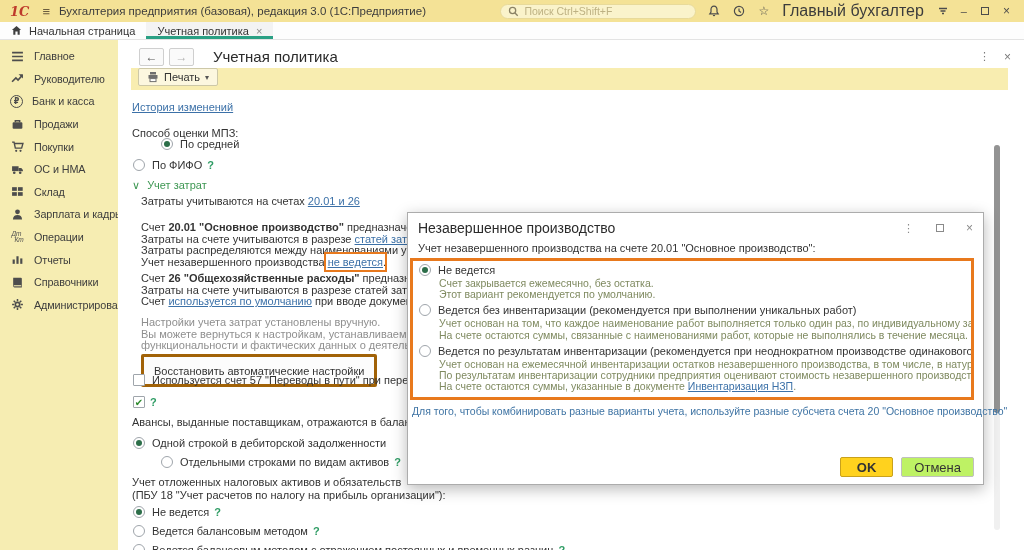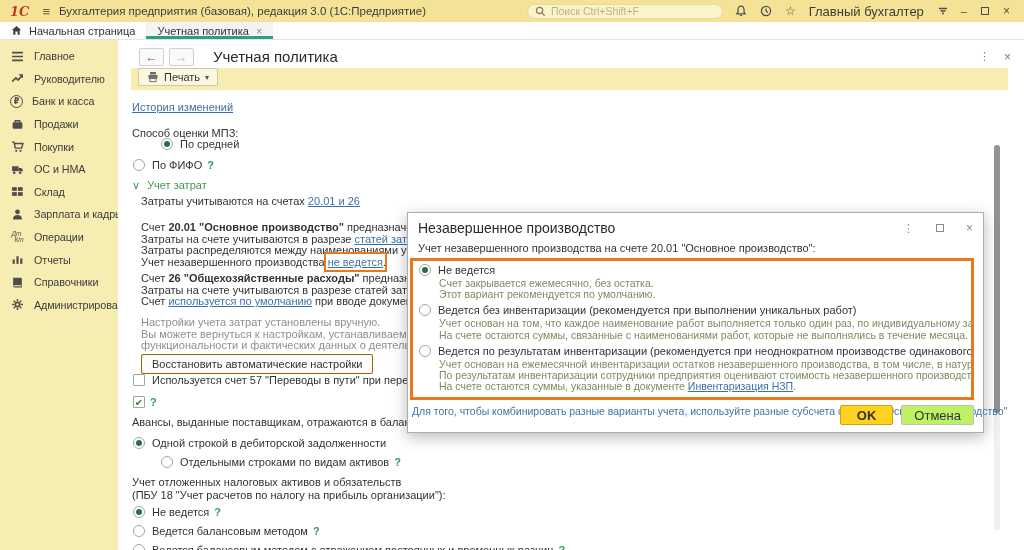--- a/index.html
+++ b/index.html
@@ -14,21 +14,21 @@
         font-size:13px;color:#BE3A2B;margin:0 4px;}
   .burger{font-size:13px;color:#6b5d3e;margin:0 9px;}
   .app-title{font-size:11.5px;color:#3c3c3c;}
   .tb-spacer{flex:1;}
   .search{width:196px;height:15px;background:#FAF3CB;border:1px solid #E8DA9A;border-radius:8px;
           display:flex;align-items:center;gap:5px;padding:0 7px;margin-right:12px;}
   .search input{border:none;background:transparent;outline:none;font-size:10.5px;
                 color:#6b6b52;width:100%;font-family:inherit;}
   .search input::placeholder{color:#BDB183;}
   .tb-icons{display:flex;align-items:center;gap:13px;color:#4c4c4c;}
-  .tb-user{font-size:13px;color:#3c3c3c;}
+  .tb-user{font-size:16px;color:#3c3c3c;}
   .star{font-size:12px;line-height:12px;}
   .win-controls{display:flex;align-items:center;gap:14px;margin:0 8px 0 12px;color:#4c4c4c;}
   .win-box{width:8px;height:8px;border:1.3px solid #4c4c4c;display:inline-block;}
 
   
   .tabbar{position:absolute;top:22px;left:0;right:0;height:18px;background:#FDFDFD;
           border-bottom:1px solid #E3E3E3;display:flex;font-size:11px;color:#333;}
   .tab{display:flex;align-items:center;gap:7px;padding:0 11px;}
   .tab.active{background:#F3F3F3;box-shadow:inset 0 -3px 0 #2AA084;}
   .tab-close{color:#8a8a8a;}
@@ -59,28 +59,28 @@
   .radio{width:12px;height:12px;border:1px solid #9FA5AB;border-radius:50%;background:#fff;
          display:inline-block;position:relative;flex:none;}
   .radio.sel::after{content:"";position:absolute;inset:2px;border-radius:50%;background:#2C6E49;}
   .checkbox{width:12px;height:12px;border:1px solid #9FA5AB;background:#fff;border-radius:1px;
             display:inline-flex;align-items:center;justify-content:center;flex:none;
             font-size:10px;color:#2E8B2E;font-weight:bold;}
   .rrow{display:flex;align-items:center;gap:7px;white-space:nowrap;cursor:pointer;}
   .sect{color:#3E9753;white-space:nowrap;cursor:pointer;}
   .line{white-space:nowrap;line-height:11.6px;}
   .gray{color:#8F8F8F;}
-  .push-btn{height:20px;padding:0 10px;background:#FCFCFC;border:1px solid #a16207;border-radius:2px;
+  .push-btn{height:33px;padding:0 10px;background:#FCFCFC;border:3px solid #a16207;border-radius:2px;
             font-size:11px;color:#333;display:inline-flex;align-items:center;cursor:pointer;}
   .hl{outline:2px solid #E8791D;outline-offset:2px;}
   .vscroll{position:absolute;right:24px;top:105px;width:6px;height:385px;background:#F0F0F0;border-radius:3px;}
   .vthumb{position:absolute;left:0;top:0;width:6px;height:268px;background:#939393;border-radius:3px;}
 
   
-  .dialog{position:absolute;left:407px;top:212px;width:577px;height:221px;background:#fff;
+  .dialog{position:absolute;left:407px;top:212px;width:577px;height:273px;background:#fff;
           border:1px solid #ACACAC;box-shadow:0 4px 14px rgba(0,0,0,.28);}
   .dlg-head{display:flex;align-items:center;padding:7px 10px 3px;}
   .dlg-title{font-size:14px;color:#2b2b2b;flex:1;}
   .dlg-ico{color:#8a8a8a;font-size:11px;margin-left:22px;cursor:pointer;}
   .dlg-box{width:8px;height:8px;border:1.2px solid #8a8a8a;display:inline-block;margin-left:22px;cursor:pointer;}
   .dlg-intro{padding:3px 10px 4px;font-size:11px;white-space:nowrap;}
   .optbox{margin:0 9px 0 2px;border:3px solid #E8791D;padding:2px 6px 4px;overflow:hidden;}
   .opt-label{font-size:11px;}
   .opt-notes{margin:2px 0 4px 20px;font-size:10.5px;color:#7F8A60;}
   .opt-notes .line{line-height:11.2px;}

